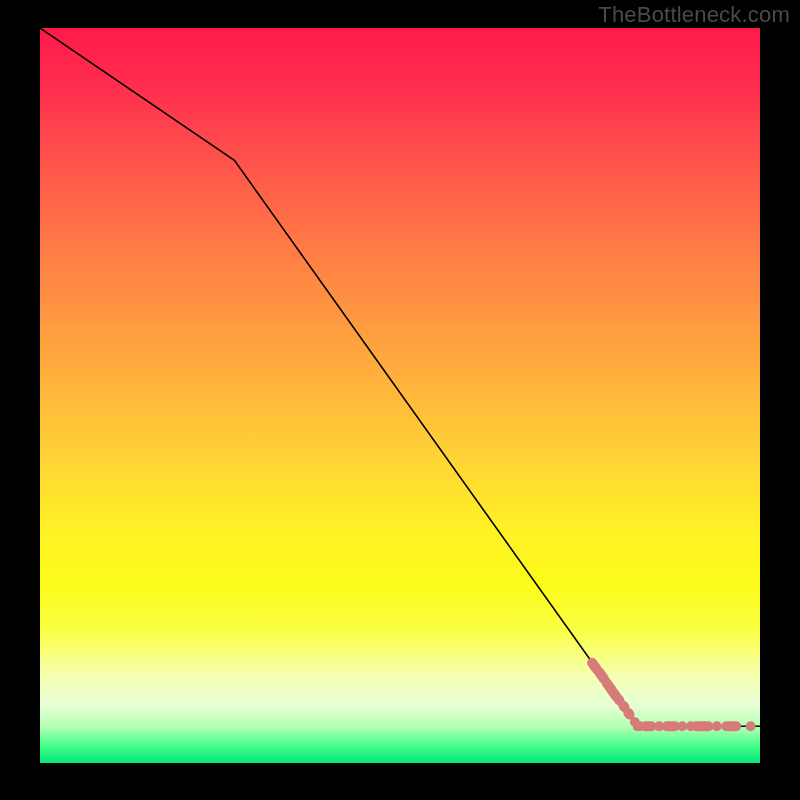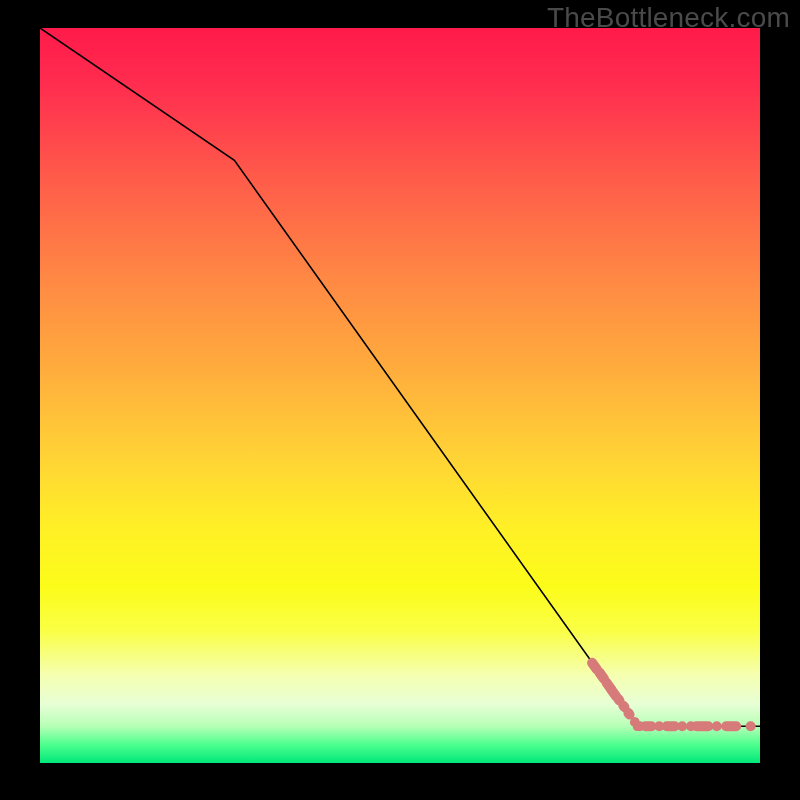--- a/index.html
+++ b/index.html
@@ -9,21 +9,21 @@
     background: #000;
     position: relative;
     font-family: Arial, Helvetica, sans-serif;
     overflow: hidden;
   }
   .watermark {
     position: absolute;
     top: 2px;
     right: 10px;
     color: #4a4a4a;
-    font-size: 28px;
+    font-size: 22px;
     font-weight: 400;
     letter-spacing: 0.2px;
     z-index: 10;
   }
   .plot-area {
     position: absolute;
     left: 40px;
     top: 28px;
     width: 720px;
     height: 735px;

